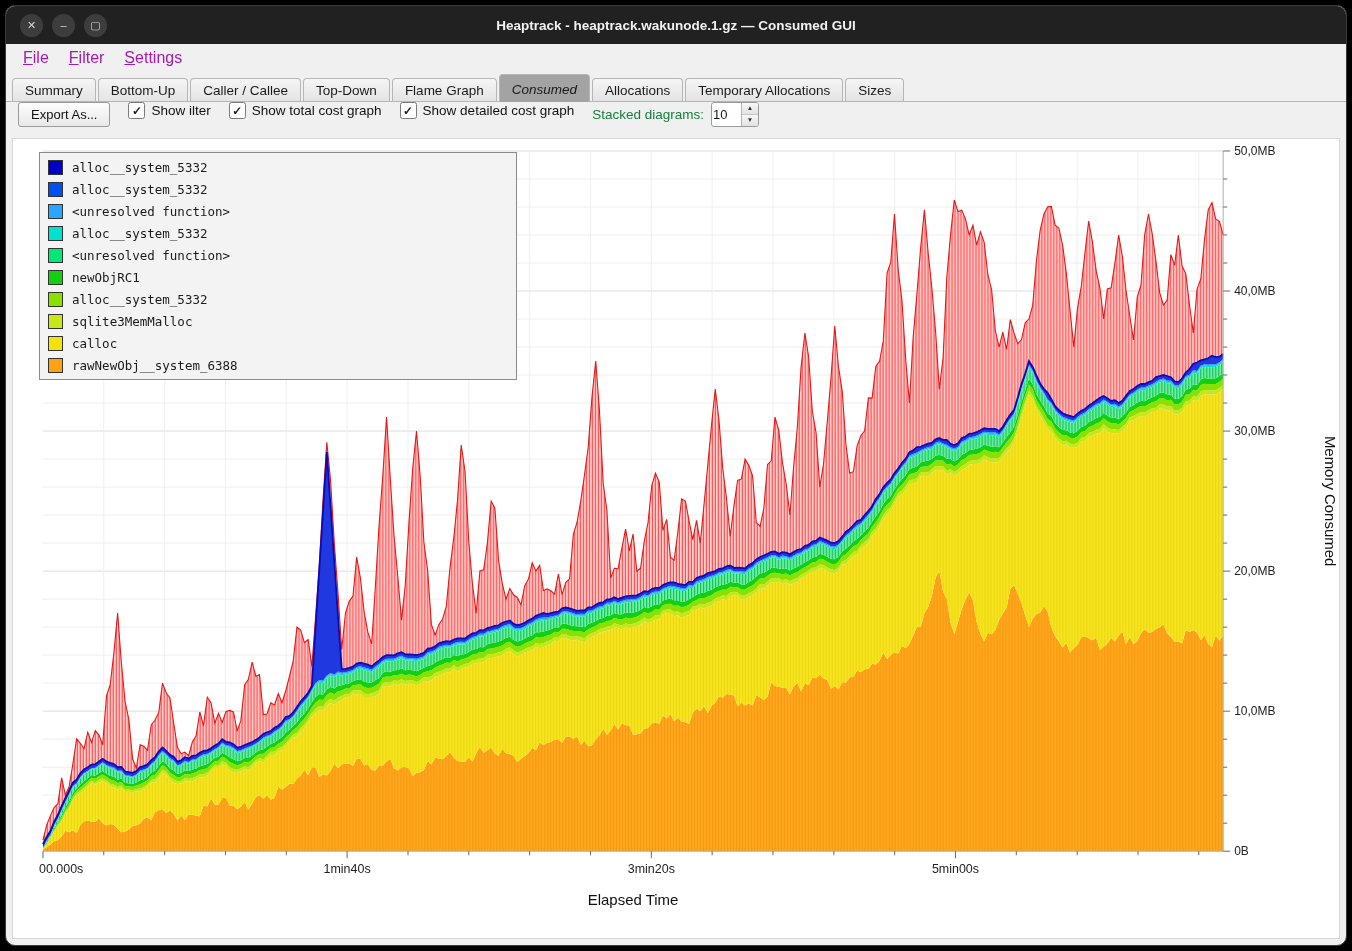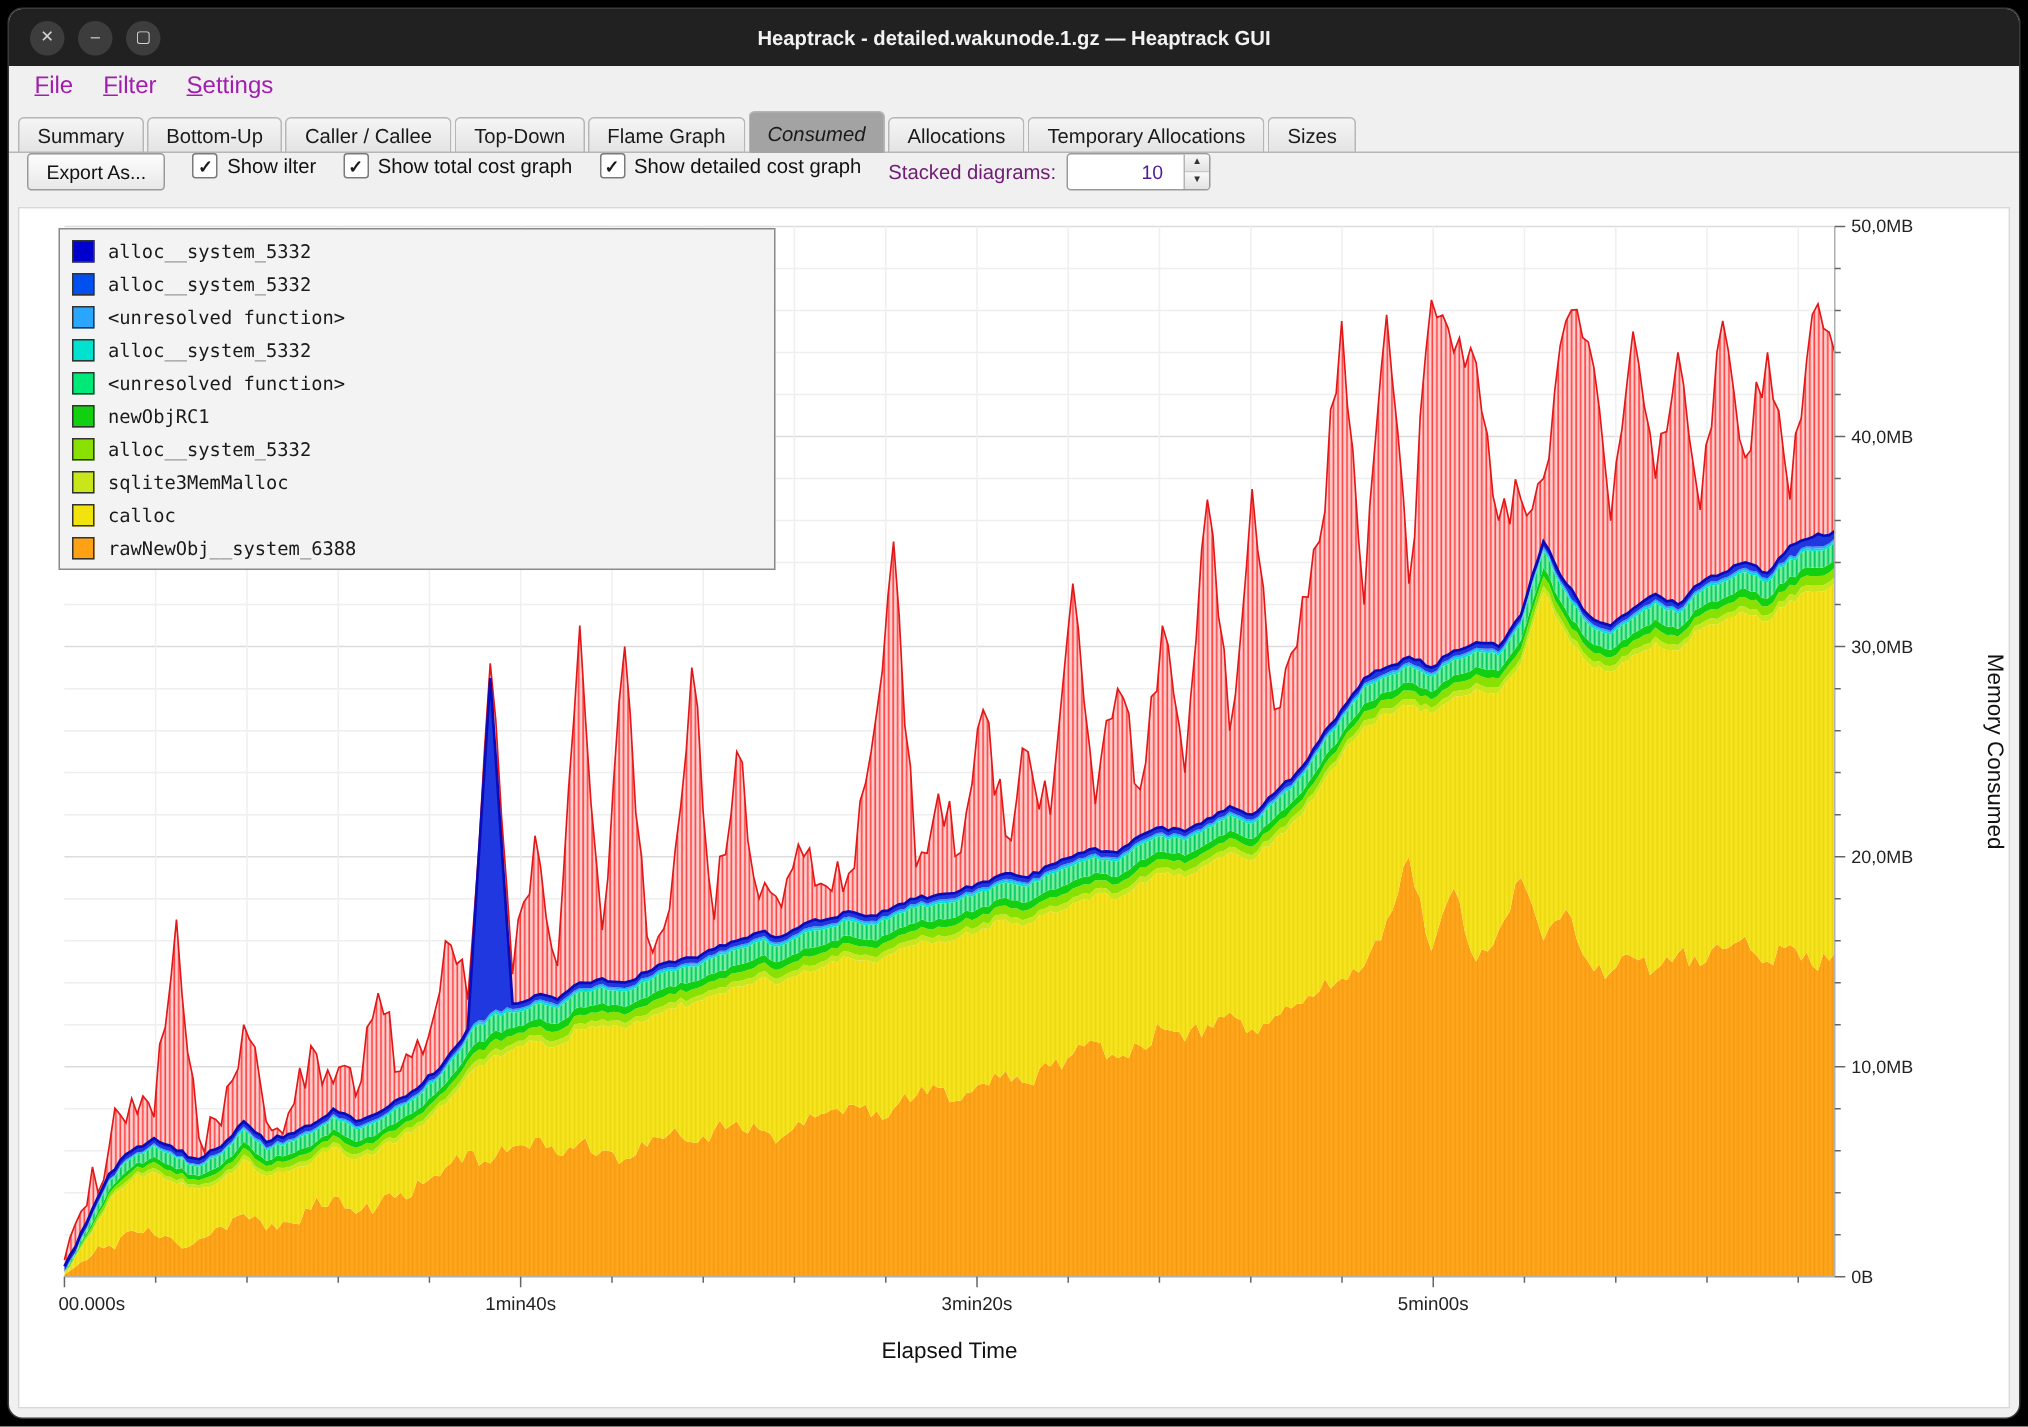--- a/index.html
+++ b/index.html
@@ -14,23 +14,23 @@
   .u{text-decoration:underline;}
   .tabbar{display:flex;align-items:flex-end;padding-left:6px;height:31px;position:relative;flex:0 0 auto;}
   .tabbar::after{content:'';position:absolute;left:0;right:0;bottom:0;height:1px;background:#b6b6b6;z-index:2;}
   .tab{border:1px solid #b6b6b6;border-bottom:none;background:linear-gradient(#f5f5f5,#e3e3e3);padding:4px 12px;font-size:13.5px;color:#1a1a1a;border-radius:4px 4px 0 0;margin-right:2px;position:relative;z-index:1;white-space:nowrap;}
   .tab.active{background:#a3a3a3;padding-top:7px;padding-bottom:5px;z-index:3;font-style:italic;}
   .toolbar{height:36px;display:flex;align-items:flex-start;gap:18px;padding:0 12px;background:#f0f0f0;flex:0 0 auto;}
   .export{font-family:"Liberation Sans",sans-serif;font-size:13px;padding:4px 12px;border:1px solid #9a9a9a;border-radius:3px;background:linear-gradient(#fdfdfd,#e8e8e8);color:#111;}
   .chk{display:flex;align-items:center;gap:6px;font-size:13.5px;color:#111;}
   .box{width:15px;height:15px;border:1px solid #7a7a7a;border-radius:2.5px;background:#fff;display:flex;align-items:center;justify-content:center;font-size:12px;font-weight:bold;color:#1b1b1b;line-height:1;}
   .spingroup{display:flex;align-items:center;gap:7px;}
-  .spinlabel{font-size:13.5px;color:#701a75;}
+  .spinlabel{font-size:13.5px;color:#15803d;}
   .spin{display:flex;border:1px solid #9a9a9a;border-radius:3px;background:#fff;height:23px;align-items:stretch;overflow:hidden;}
-  .spinval{width:28px;display:flex;align-items:center;padding-left:1px;font-size:13px;color:#4c1d95;margin-left:48px;}
+  .spinval{width:28px;display:flex;align-items:center;padding-left:1px;font-size:13px;color:#0f172a;}
   .arr{display:flex;flex-direction:column;border-left:1px solid #b5b5b5;width:16px;}
   .arr div{flex:1;font-size:6.5px;line-height:1;background:linear-gradient(#f8f8f8,#e2e2e2);color:#333;display:flex;align-items:center;justify-content:center;}
   .arr div:first-child{border-bottom:1px solid #c6c6c6;}
   .chartwrap{flex:1;margin:0 6px 6px;background:#fff;position:relative;border:1px solid #d8d8d8;}
   #plot{position:absolute;inset:0;width:100%;height:100%;}
   .legend{position:absolute;left:26px;top:13px;width:468px;background:rgba(243,243,243,0.97);border:1px solid #8a8a8a;padding:3px 4px;font-family:"DejaVu Sans Mono",monospace;font-size:12.5px;color:#1a1a1a;}
   .lrow{display:flex;align-items:center;gap:9px;height:22px;padding:0 4px;}
   .sw{width:13px;height:13px;border:1px solid #333;flex:0 0 auto;}
   .ltext{white-space:nowrap;overflow:hidden;}
   .ltitle .ltext{flex:1;text-align:center;color:#333;}
@@ -38,21 +38,21 @@
 </head>
 <body>
 
 <div class="frame">
   <div class="titlebar">
     <div class="winbtns" id="winbtns">
         <div class="wbtn">✕</div>
         <div class="wbtn">–</div>
         <div class="wbtn">▢</div>
       </div>
-    <div class="title">Heaptrack - detailed.wakunode.1.gz — Heaptrack GUI</div>
+    <div class="title">Heaptrack - heaptrack.wakunode.1.gz — Consumed GUI</div>
   </div>
 
   <div class="menubar" id="menubar">
       <div class="mitem"><span class="u">F</span>ile</div>
       <div class="mitem"><span class="u">F</span>ilter</div>
       <div class="mitem"><span class="u">S</span>ettings</div>
     </div>
 
   <div class="tabbar" id="tabbar">
       <div class="tab">Summary</div>

